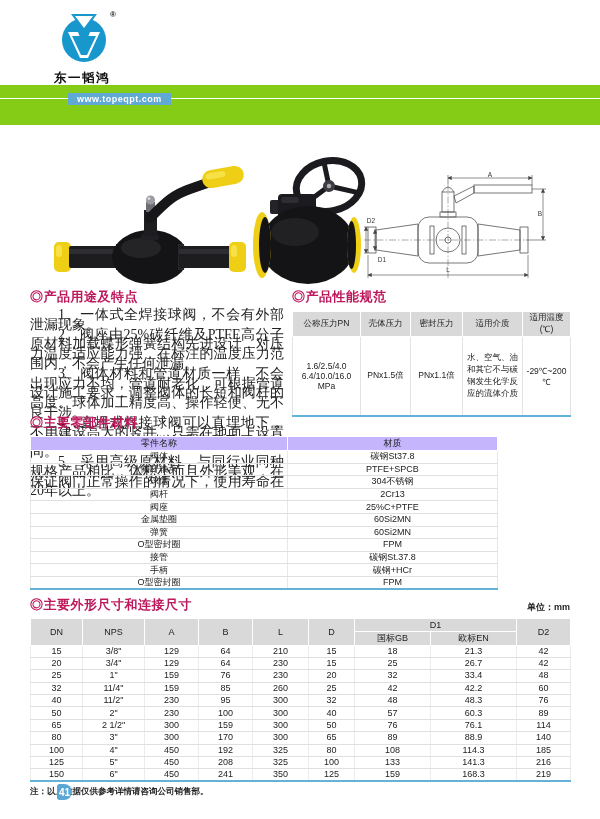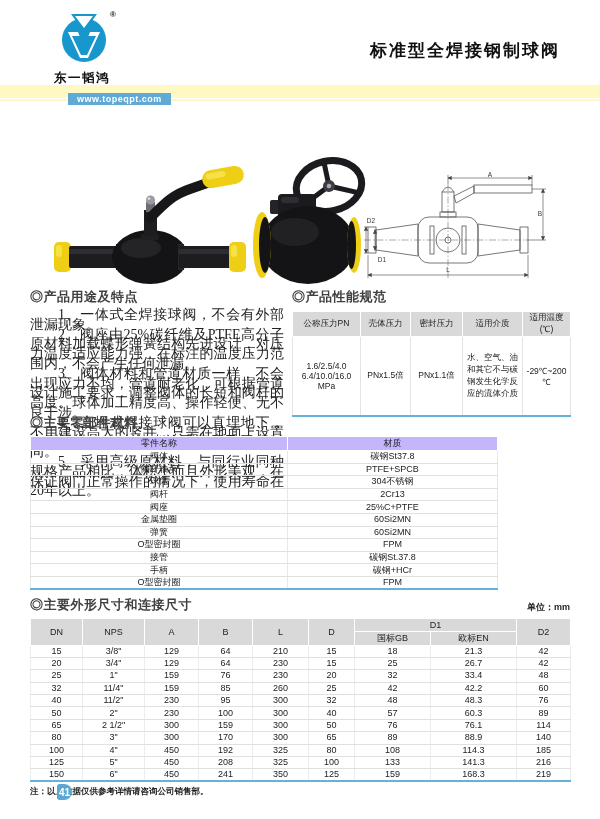--- a/index.html
+++ b/index.html
@@ -6,31 +6,31 @@
   body { background:#888; font-family:"Liberation Sans", sans-serif; }
   .page { width:600px; height:819px; position:relative; background:#fff; margin:0 auto; overflow:hidden; }
 
   
   .logo { position:absolute; left:54px; top:12px; width:70px; }
   .logo-mark-wrap { position:relative; width:52px; margin-left:4px; }
   .reg-mark { position:absolute; right:-6px; top:-2px; font-size:8px; font-weight:bold; color:#111; }
   .logo-text { margin-top:2px; font-size:12.5px; font-weight:bold; letter-spacing:1.5px; color:#111; white-space:nowrap; }
   .doc-title { position:absolute; top:39px; right:40px; font-size:17px; font-weight:bold; letter-spacing:2px; color:#111; }
 
-  .blue-bar { position:absolute; left:0; top:85px; width:600px; height:16px; background:#fef9c3; }
+  .blue-bar { position:absolute; left:0; top:85px; width:600px; height:40px; background:#84cc16; }
   .bar-line { position:absolute; left:0; right:0; top:13px; height:1px; background:#fff; }
   .bar-site { position:absolute; left:68px; top:8px; font-size:9px; font-weight:bold; color:#fff; background:#60a9d4; padding:0 9px; line-height:12px; letter-spacing:0.5px; }
 
   
   .photo-lever { position:absolute; left:50px; top:146px; }
   .photo-gear  { position:absolute; left:250px; top:146px; }
   .tech-drawing{ position:absolute; left:362px; top:172px; }
 
   
-  .section-title { font-size:13px; font-weight:bold; letter-spacing:0.5px; color:#404040; }
+  .section-title { font-size:13px; font-weight:bold; letter-spacing:0.5px; color:#be185d; }
 
   .features { position:absolute; left:30px; top:288px; width:254px; }
   .features .body { margin-top:4px; }
   .features p { font-size:14px; line-height:9.8px; text-indent:2em; text-align:justify; color:#222;font-family:Liberation Serif, serif; }
 
   .perf { position:absolute; left:292px; top:288px; width:278px; }
   table { border-collapse:collapse; table-layout:fixed; width:100%; }
   .perf table { margin-top:5px; border-bottom:2px solid #64b2da; }
   .perf th { background:#d9d9d9; font-weight:normal; font-size:8.5px; height:17px; border:1px solid #fff; color:#222; }
   .perf td { font-size:8.5px; height:79px; text-align:center; vertical-align:middle; border:1px solid #e3e3e3; border-bottom:none; white-space:pre-line; color:#222; padding:0 2px; }
@@ -62,21 +62,20 @@
         <polygon points="13,2 39,2 26,20" fill="#1897cd"></polygon>
         <polygon points="17,4 35,4 26,16" fill="#fff"></polygon>
         <path d="M10 20 L20 20 L26 36 L32 20 L42 20 L30 46 L22 46 Z" fill="#fff"></path>
         <path d="M14 24 L22 24 L26 34 L30 24 L38 24 L29 43 L23 43 Z" fill="#1897cd"></path>
       </svg>
       <span class="reg-mark">®</span>
     </div>
     <div class="logo-text">东一韬鸿</div>
   </div>
 
-  <div class="doc-title">标准型全焊接钢制球阀</div>
 
   <div class="blue-bar">
     <div class="bar-line"></div>
     <span class="bar-site">www.topeqpt.com</span>
   </div>
 
   <svg class="photo-lever" width="202" height="142" viewBox="0 0 202 142">
     <rect x="4" y="96" width="17" height="30" rx="5" fill="#eecf15"></rect>
     <rect x="6" y="99" width="6" height="12" rx="3" fill="#f8e554" opacity="0.8"></rect>
     <rect x="19" y="100" width="52" height="22" rx="2" fill="#1d1d20"></rect>

